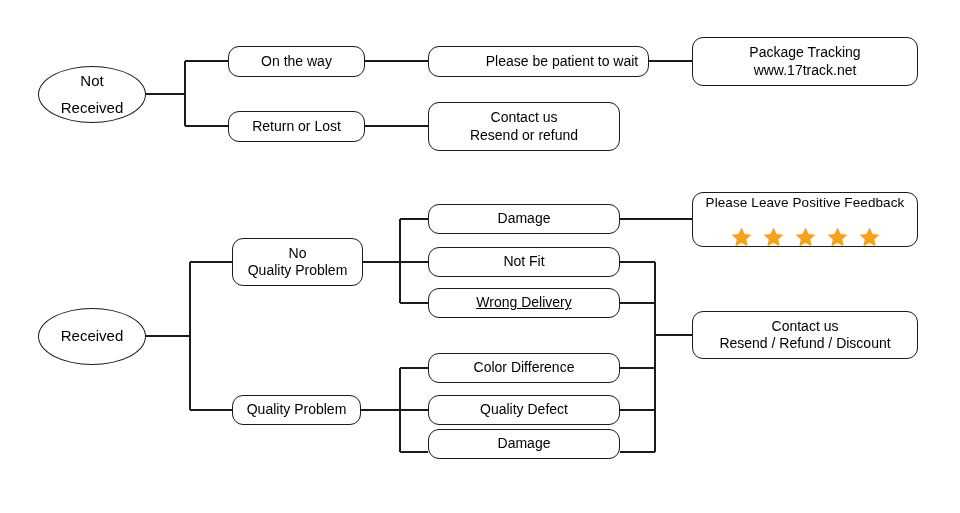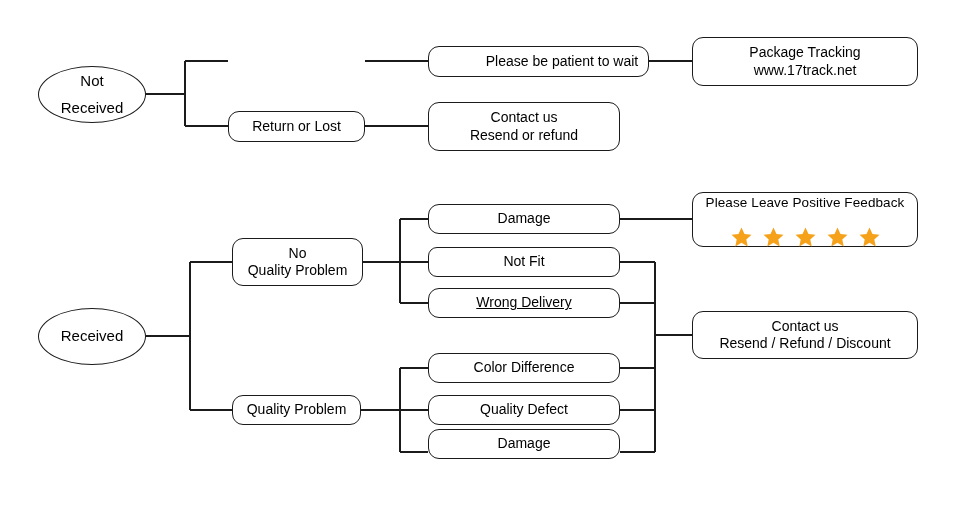--- a/index.html
+++ b/index.html
@@ -124,20 +124,23 @@
 
   <div class="node ellipse t15" style="left:38px; top:66px; width:108px; height:57px;gap:9px;">
     <span class="line">Not</span>
     <span class="line">Received</span>
   </div>
 
   <div class="node ellipse t15" style="left:38px; top:308px; width:108px; height:57px;">
     <span class="line">Received</span>
   </div>
 
+  <div class="node rounded t14" style="left:228px; top:46px; width:137px; height:31px;">
+    <span class="line">On the way</span>
+  </div>
 
   <div class="node rounded t14" style="left:228px; top:111px; width:137px; height:31px;">
     <span class="line">Return or Lost</span>
   </div>
 
   <div class="node rounded t14" style="left:428px; top:46px; width:221px; height:31px;padding-left:47px;">
     <span class="line">Please be patient to wait</span>
   </div>
 
   <div class="node rounded t14" style="left:428px; top:102px; width:192px; height:49px;">
@@ -156,21 +159,21 @@
   </div>
 
   <div class="node rounded t14" style="left:232px; top:395px; width:129px; height:30px;">
     <span class="line">Quality Problem</span>
   </div>
 
   <div class="node rounded t14" style="left:428px; top:204px; width:192px; height:30px;">
     <span class="line">Damage</span>
   </div>
 
-  <div class="node rounded t14" style="left:428px; top:247px; width:192px; height:30px;border-radius:9px;">
+  <div class="node rounded t14" style="left:428px; top:247px; width:192px; height:30px;">
     <span class="line">Not Fit</span>
   </div>
 
   <div class="node rounded t14" style="left:428px; top:288px; width:192px; height:30px;text-decoration:underline;">
     <span class="line">Wrong Delivery</span>
   </div>
 
   <div class="node rounded t14" style="left:428px; top:353px; width:192px; height:30px;">
     <span class="line">Color Difference</span>
   </div>

